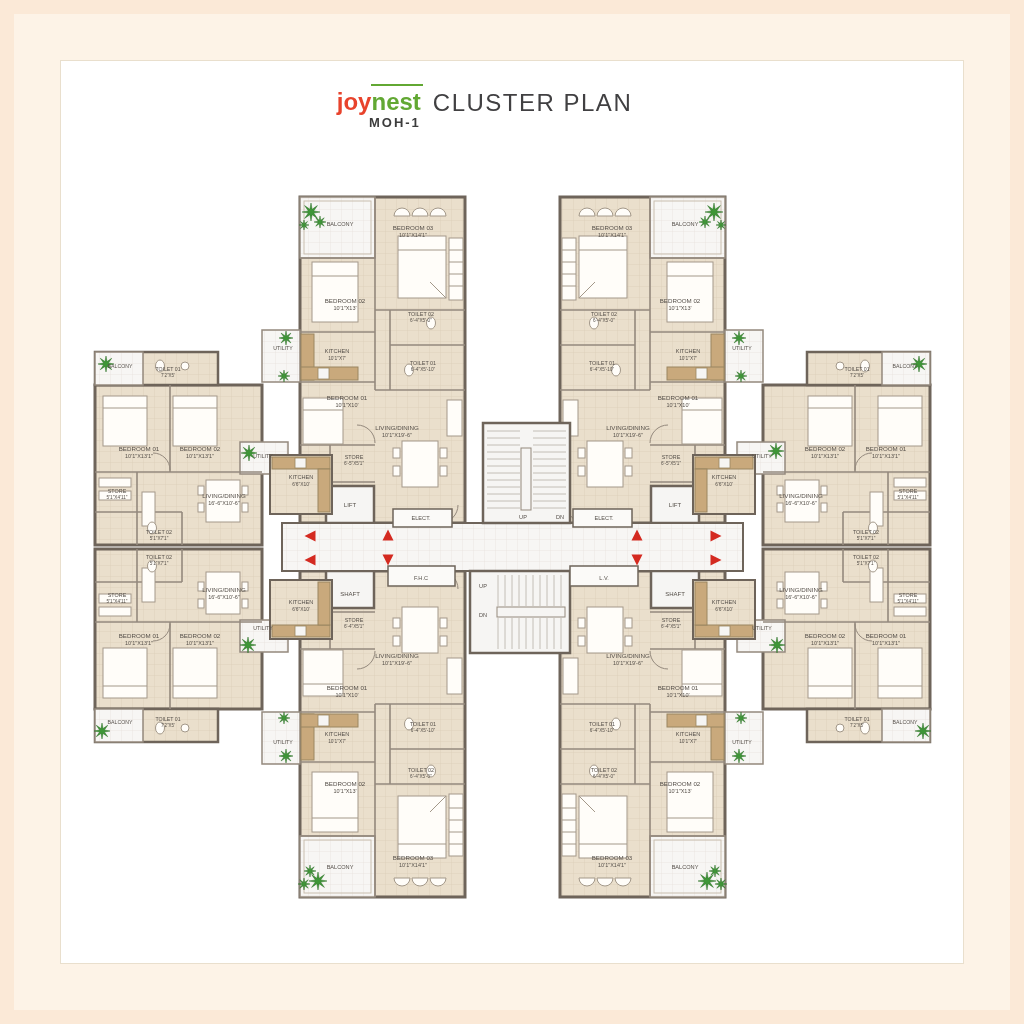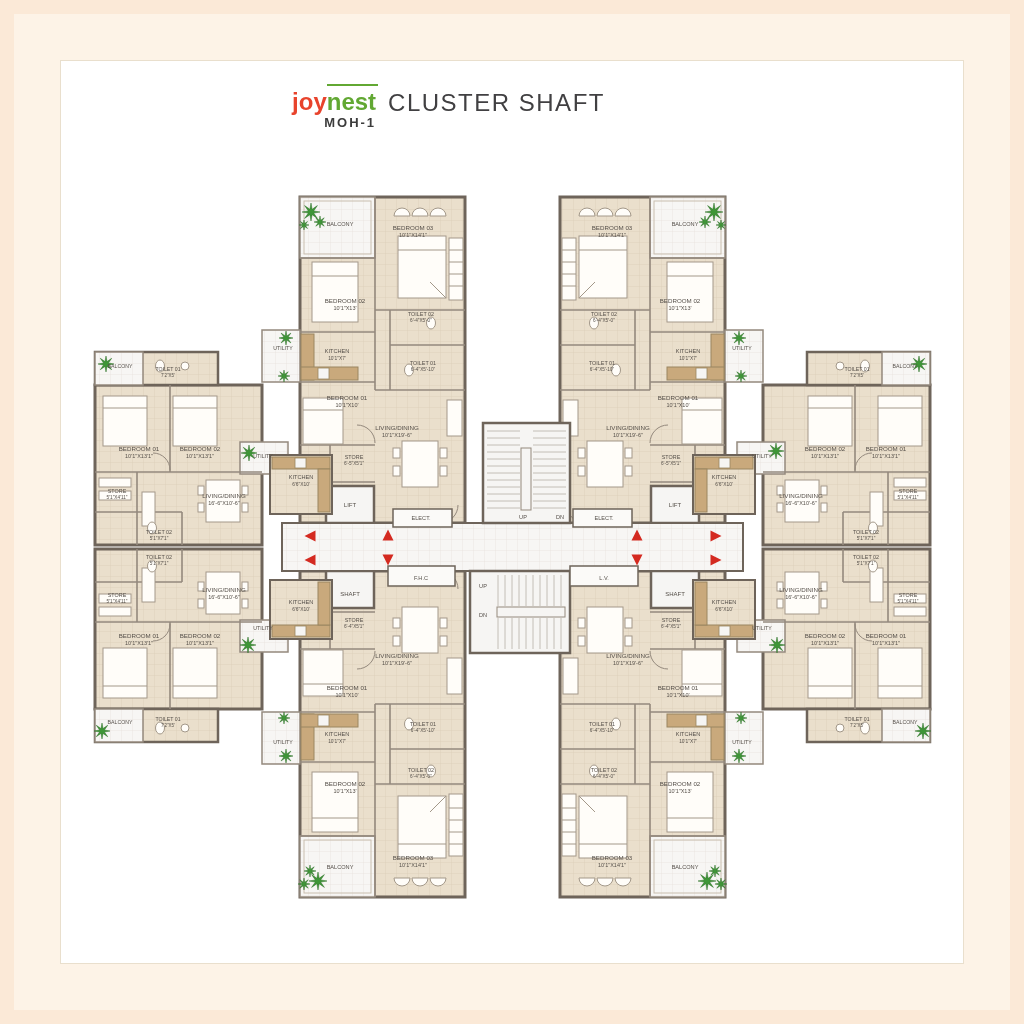--- a/index.html
+++ b/index.html
@@ -8,20 +8,21 @@
     background:#fbe9d7;
     font-family:"Liberation Sans", sans-serif;
     overflow:hidden;
   }
   .matte{position:absolute;inset:14px;background:#fdf3e7;}
   .panel{position:absolute;inset:60px;background:#ffffff;border:1px solid #e9dfcd;}
   .title-row{
     position:absolute;top:88px;left:0;width:897px;
     display:flex;align-items:flex-start;justify-content:center;gap:12px;
     z-index:5;
+    padding-left:36px;
   }
   .brand{position:relative;line-height:1;padding-top:2px;}
   .brand .joy{font-size:24px;font-weight:700;color:#e8432c;letter-spacing:0;}
   .brand .nest{font-size:24px;font-weight:700;color:#62a833;position:relative;}
   .brand .nest .bar{position:absolute;left:0;right:-2px;top:-4px;height:2px;background:#62a833;}
   .brand .sub{
     display:block;text-align:right;font-size:13px;font-weight:700;
     color:#3c3c3c;letter-spacing:2px;margin-top:2px;
   }
   .heading{font-size:24px;font-weight:400;color:#414042;letter-spacing:1.5px;padding-top:1px;}
@@ -31,21 +32,21 @@
 </head>
 <body>
 
 <div class="matte"></div>
 <div class="panel"></div>
 
 <div class="title-row">
   <div class="brand">
     <span class="joy" style="color: rgb(232, 67, 44);">joy</span><span class="nest" style="color: rgb(98, 168, 51);"><span class="bar" style="background: rgb(98, 168, 51);"></span><span>nest</span><span class="sub">MOH-1</span></span>
   </div>
-  <div class="heading" style="color: rgb(65, 64, 66);">CLUSTER SHAFT</div>
+  <div class="heading" style="color: rgb(65, 64, 66);">CLUSTER PLAN</div>
 </div>
 
 <svg id="plan" width="1024" height="1024" viewBox="0 0 1024 1024" font-family="Liberation Sans, sans-serif">
   <defs>
     <pattern id="gb" width="11" height="11" patternUnits="userSpaceOnUse">
       <rect width="11" height="11" fill="#eadfcc"></rect>
       <path d="M11 0H0V11" fill="none" stroke="#d9ccb5" stroke-width="0.7"></path>
     </pattern>
     <pattern id="gw" width="11" height="11" patternUnits="userSpaceOnUse">
       <rect width="11" height="11" fill="#f7f6f4"></rect>

